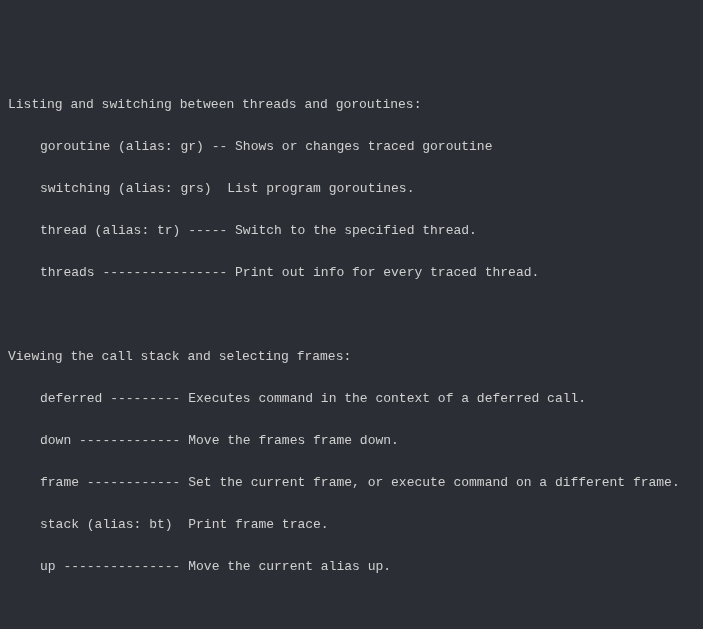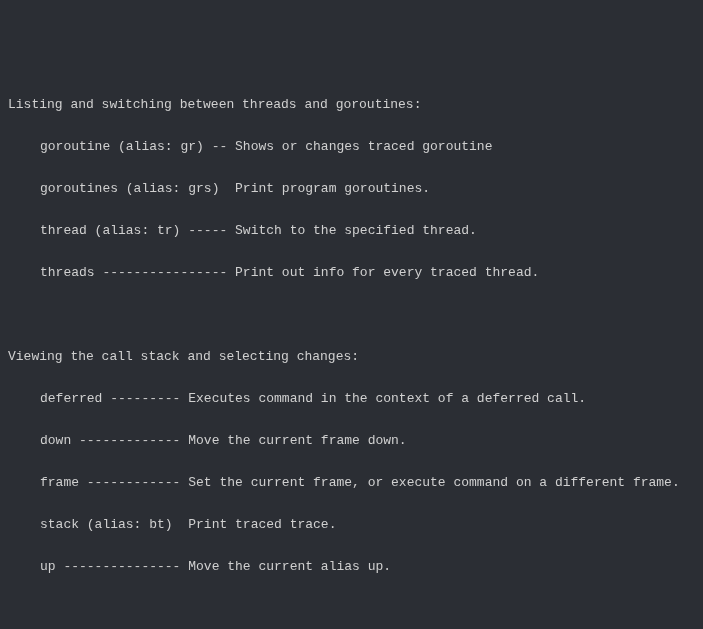--- a/index.html
+++ b/index.html
@@ -30,29 +30,29 @@
       height: 21px;
     }
   </style>
 </head>
 <body>
 
 
 
 <div class="section-header">Listing and switching between threads and goroutines:</div>
 <div class="cmd-line">goroutine (alias: gr) -- Shows or changes traced goroutine</div>
-<div class="cmd-line">goroutines (alias: grs)  Print program goroutines.</div>
+<div class="cmd-line">switching (alias: grs)  List program goroutines.</div>
 <div class="cmd-line">thread (alias: tr) ----- Switch to the specified thread.</div>
 <div class="cmd-line">threads ---------------- Print out info for every traced thread.</div>
 <div class="blank-line"></div>
-<div class="section-header">Viewing the call stack and selecting changes:</div>
+<div class="section-header">Viewing the call stack and selecting frames:</div>
 <div class="cmd-line">deferred --------- Executes command in the context of a deferred call.</div>
-<div class="cmd-line">down ------------- Move the current frame down.</div>
+<div class="cmd-line">down ------------- Move the frames frame down.</div>
 <div class="cmd-line">frame ------------ Set the current frame, or execute command on a different frame.</div>
-<div class="cmd-line">stack (alias: bt)  Print traced trace.</div>
+<div class="cmd-line">stack (alias: bt)  Print frame trace.</div>
 <div class="cmd-line">up --------------- Move the current alias up.</div>
 <div class="blank-line"></div>
 
 
 
 
 
 
 
 

